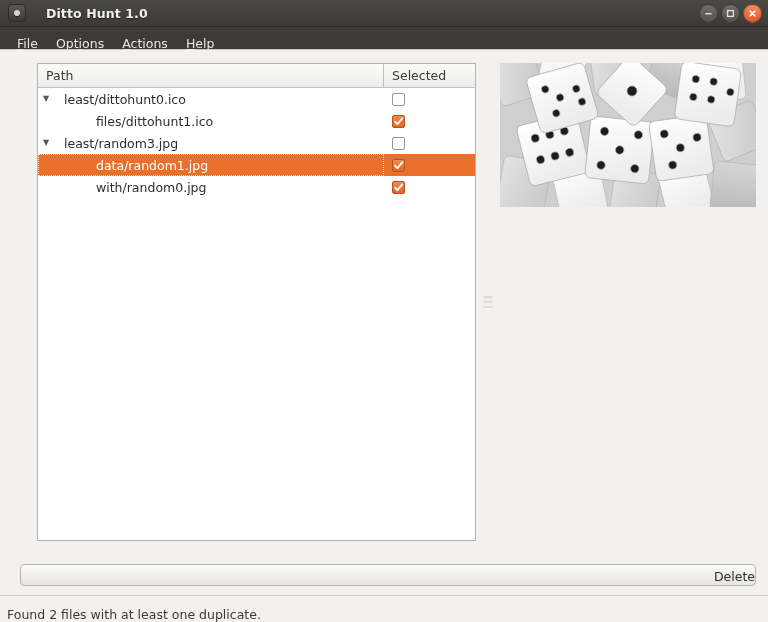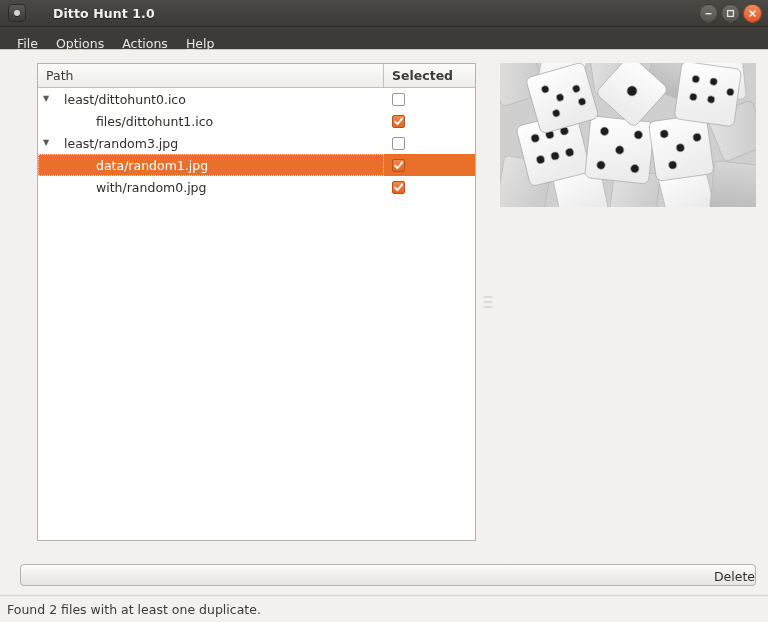--- a/index.html
+++ b/index.html
@@ -47,21 +47,21 @@
     width: 6px;
     height: 6px;
     border-radius: 50%;
     background: #d7d5d1;
     box-shadow: 0 1px 0 #222;
   }
   .window-title {
     color: #f2f1f0;
     font-size: 12.5px;
     font-weight: bold;
-    margin-left: 27px;
+    margin-left: 20px;
     letter-spacing: 0.1px;
     text-shadow: 0 1px 1px rgba(0,0,0,0.6);
   }
   .win-buttons {
     position: absolute;
     right: 6px;
     top: 4px;
     display: flex;
     gap: 3px;
   }
@@ -134,21 +134,21 @@
   .th {
     font-size: 12.5px;
     color: #3c3b37;
     line-height: 23px;
     padding-left: 8px;
     box-sizing: border-box;
     overflow: hidden;
     white-space: nowrap;
   }
   .th.path { width: 346px; border-right: 1px solid #c3c0bb; }
-  .th.selected { flex: 1 1 auto; font-weight: bold; }
+  .th.selected { flex: 1 1 auto; }
   .tree-body {
     position: absolute;
     top: 24px;
     left: 0;
     right: 0;
     bottom: 0;
     background: #fff;
   }
   .row {
     display: flex;
@@ -268,21 +268,21 @@
     border-radius: 4px;
     box-sizing: border-box;
     margin-bottom: 9px;
   }
   .statusbar {
     flex: 0 0 auto;
     height: 26px;
     border-top: 1px solid #d3d0cb;
     background: #f2f1f0;
     display: flex;
-    align-items: center;
+    align-items: flex-end;
     padding-left: 7px;
     font-size: 12.5px;
     color: #3c3b37;
   }
 </style>
 </head>
 <body>
 
 <div class="window">
 

